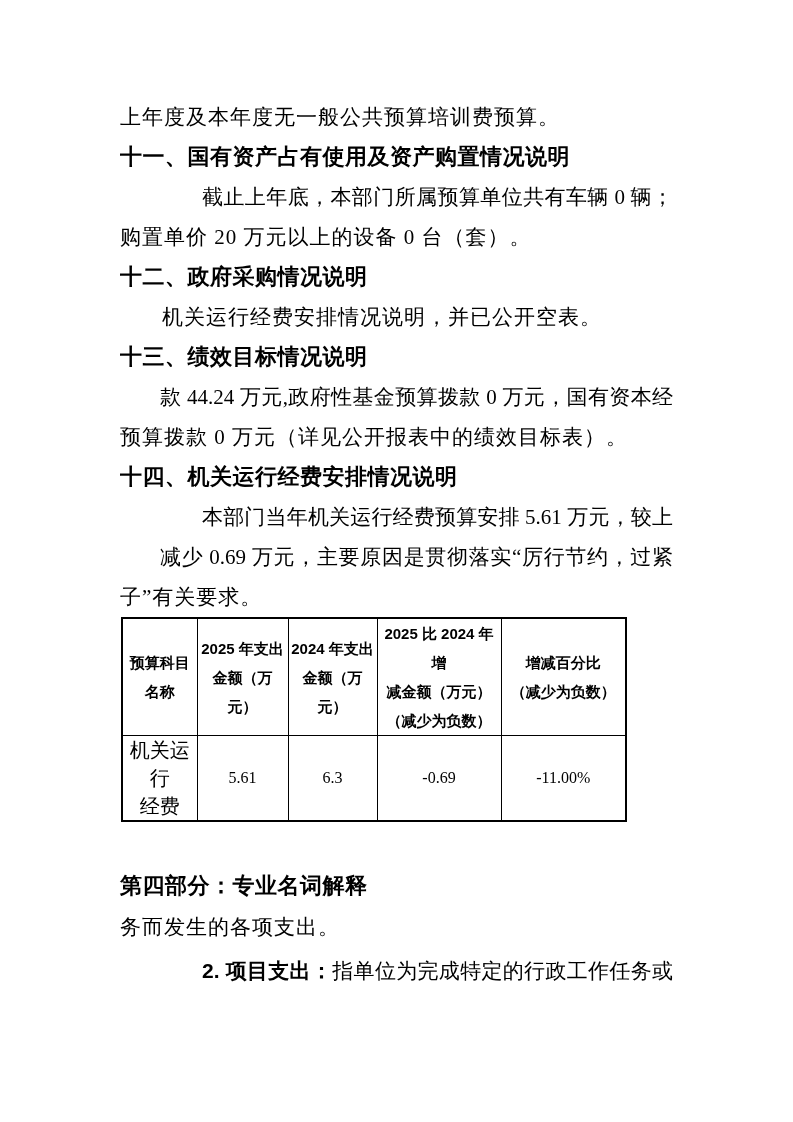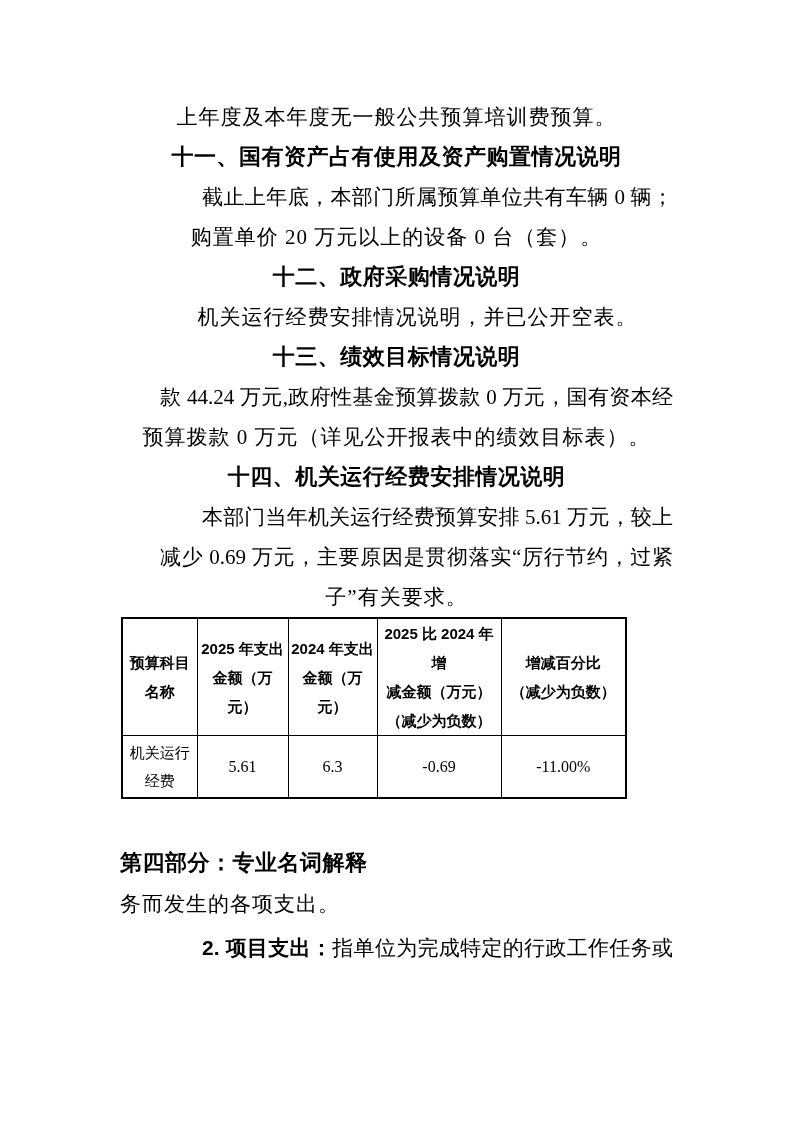--- a/index.html
+++ b/index.html
@@ -15,21 +15,20 @@
     position:absolute;
     left:120px;top:97px;width:553px;
   }
   .ln{
     height:40px;line-height:40px;
     font-size:21px;
     font-family:"Liberation Serif","DejaVu Serif",serif;
     color:#000;
     white-space:nowrap;
     overflow:hidden;
-    text-align:center;
   }
   .ln.body{letter-spacing:1px;}
   .ln.h{
     font-family:Liberation Serif, serif;
     font-weight:700;
     font-size:22px;
     letter-spacing:0.5px;
   }
   .ind{text-indent:42px;}
   .fill{
@@ -61,21 +60,21 @@
     font-weight:700;
     font-size:15px;
     line-height:29px;
   }
   .tbl tbody td{
     height:61px;
     font-family:"Liberation Serif","DejaVu Serif",serif;
     font-size:16px;
   }
   .tbl tbody td.namecell{
-    font-size:15px;
+    font-size:20px;
     line-height:28px;
   }
   
   .p4title{
     margin-top:44px;
     height:40px;line-height:40px;
     font-family:"Liberation Sans","DejaVu Sans",sans-serif;
     font-weight:700;
     font-size:22px;
     letter-spacing:0.5px;

